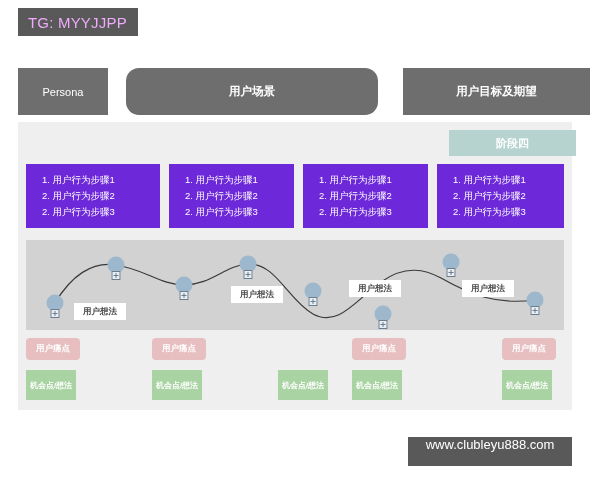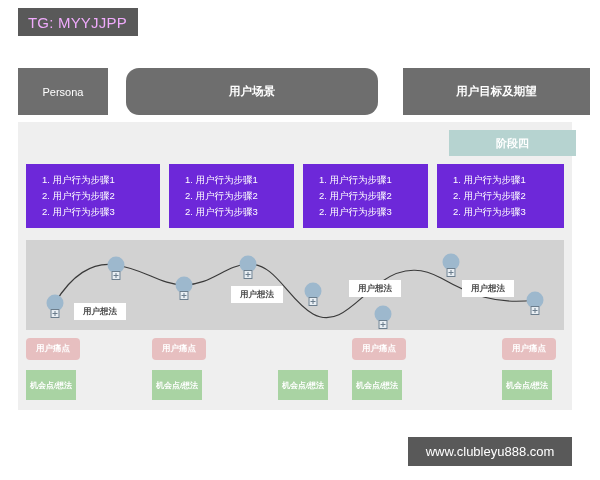--- a/index.html
+++ b/index.html
@@ -195,21 +195,20 @@
   .watermark {
     position: absolute;
     left: 408px;
     top: 437px;
     width: 164px;
     height: 29px;
     background: #595959;
     color: #ffffff;
     font-size: 13px;
     display: flex;
-    align-items: center;
     justify-content: center;
   }
 </style>
 </head>
 <body>
 
 <div class="tg-tag">
   <span>TG: MYYJJPP</span>
 </div>
 

